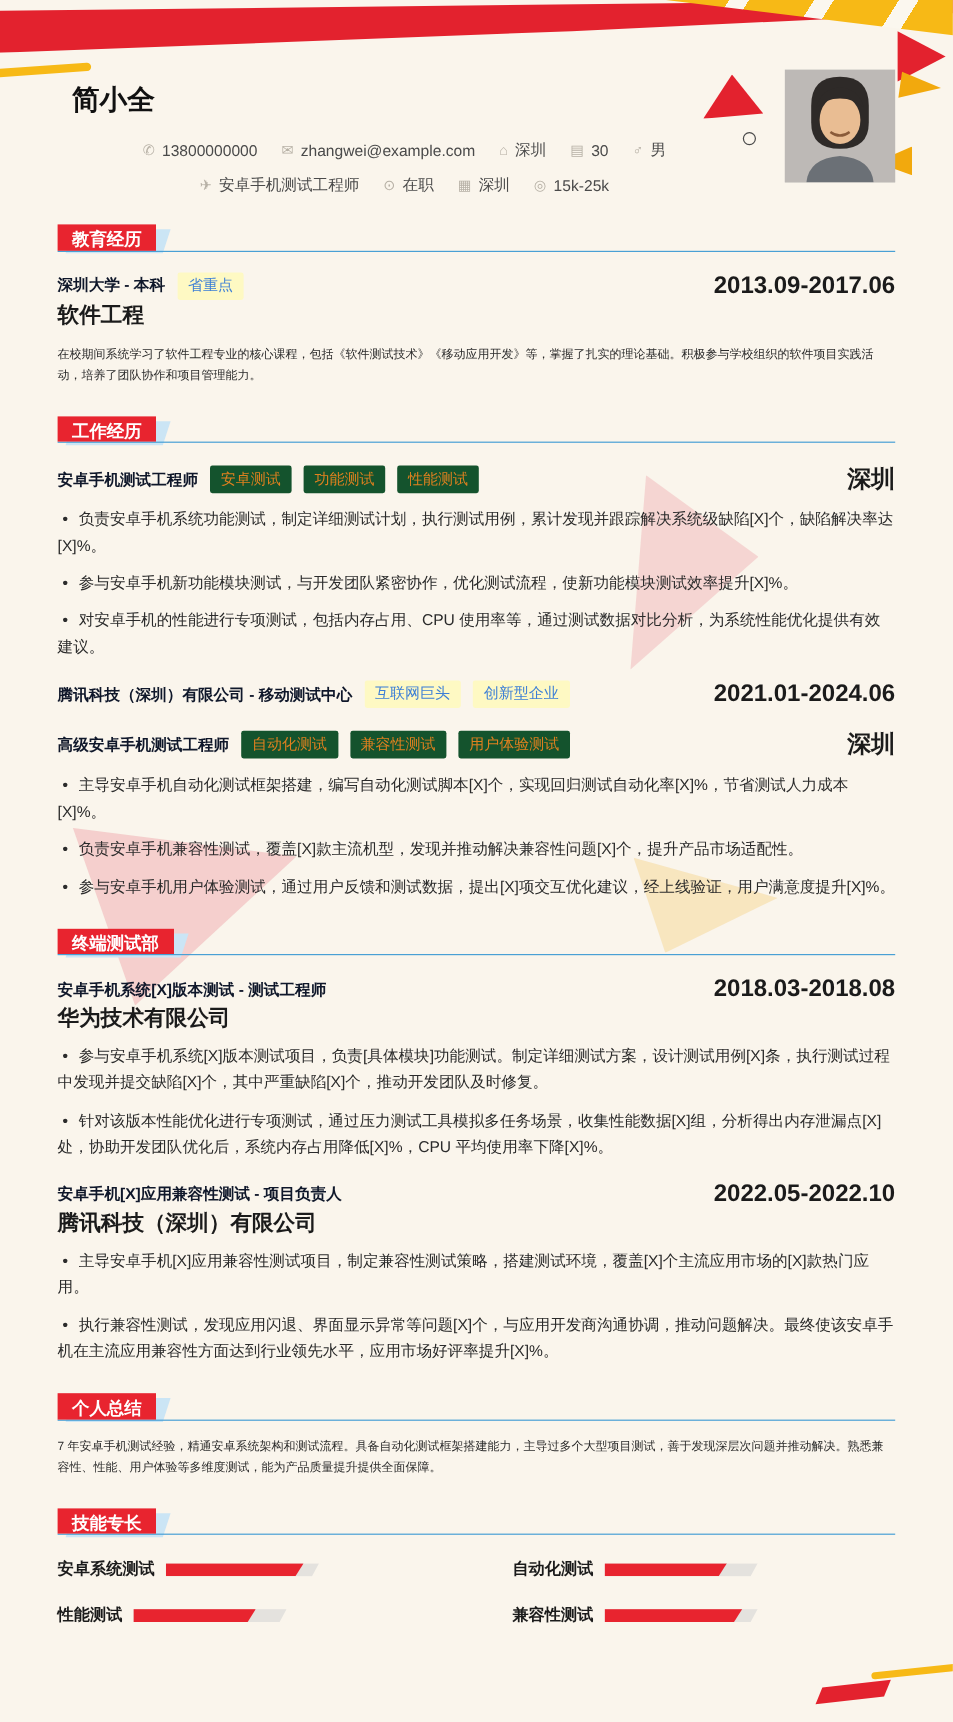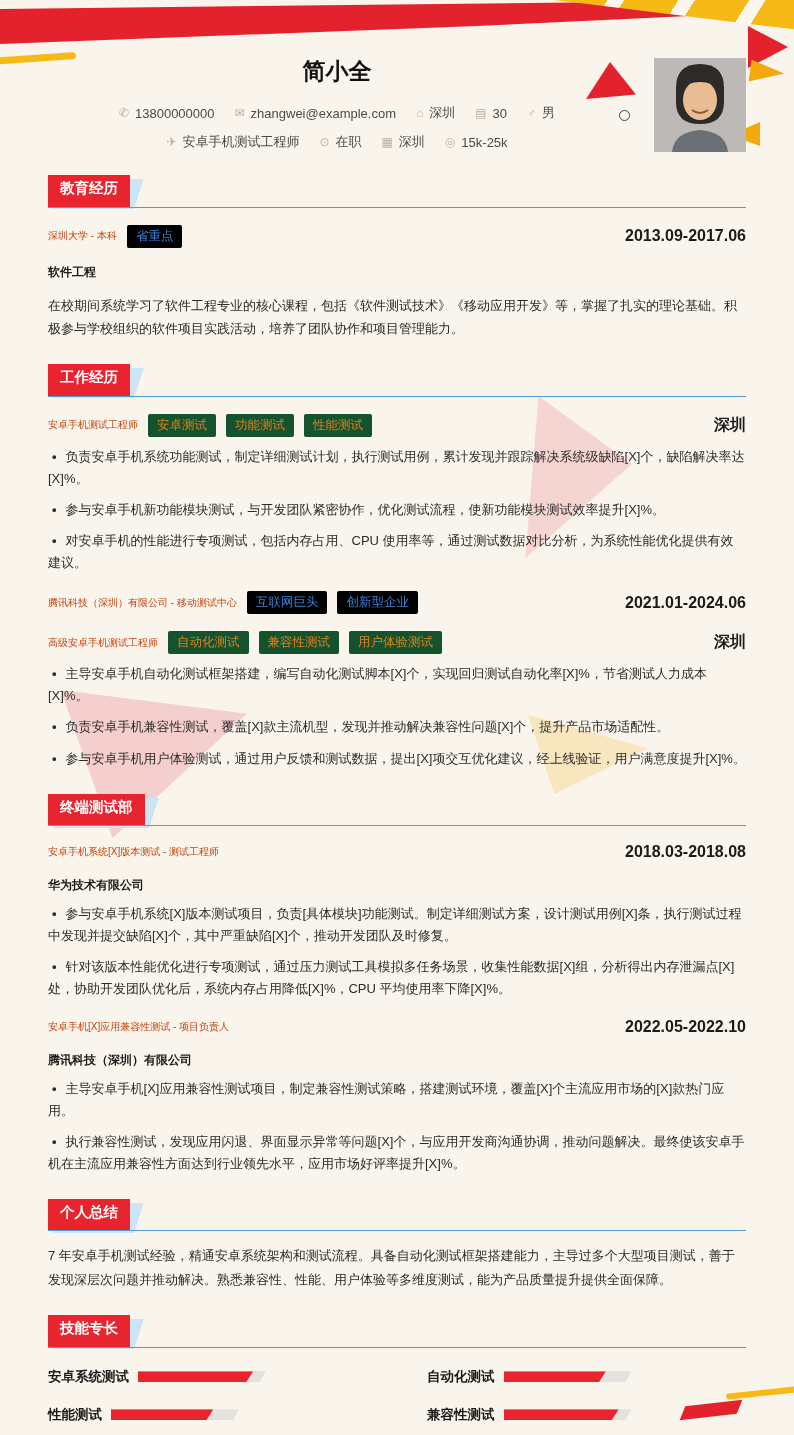--- a/index.html
+++ b/index.html
@@ -37,48 +37,48 @@
     clip-path:polygon(0 10%,100% 48%,22% 100%);}
   .yellow-line-bottom{top:1390px;left:726px;width:72px;height:6px;background:#F7B916;
     border-radius:3px;transform:rotate(-6deg);}
   .red-para-bottom{top:1403px;left:684px;width:54px;height:14px;background:#E3222E;
     transform:skewX(-28deg) rotate(-7deg);}
   
   .photo{position:absolute;top:58px;left:654px;width:92px;height:94px;z-index:2;
     background:linear-gradient(#c9c5c2,#b0acab);overflow:hidden;}
   
   .content{position:relative;z-index:1;padding:0 48px;}
-  h1.name{margin:0;padding-top:56px;font-size:23px;font-weight:700;color:#111;
-    text-align:center;margin-right:120px;}
+  h1.name{margin:12px;padding-top:56px;font-size:23px;font-weight:700;color:#111;
+    text-align:left;margin-right:120px;}
   .crow{display:flex;justify-content:center;align-items:center;gap:20px;
     margin-right:120px;font-size:13px;color:#4a4a4a;}
   .crow1{margin-top:17px;}
   .crow2{margin-top:11px;}
   .citem{display:inline-flex;align-items:center;gap:6px;white-space:nowrap;}
   .ico{font-style:normal;font-size:12px;color:#b7b1a6;}
   
   .sec-head{border-bottom:1.5px solid #49A0D5;line-height:0;}
   .sec-badge{position:relative;display:inline-block;background:#E8242F;color:#fff;
-    font-weight:700;font-size:14.5px;line-height:1;padding:6px 12px 11px;}
+    font-weight:700;font-size:14.5px;line-height:1;padding:6px 12px 1px;}
   .sec-badge::after{content:"";position:absolute;top:4px;bottom:-2px;left:10px;right:-9px;
     background:#CBE5F5;transform:skewX(-18deg);z-index:-1;}
   .sec{margin-top:24px;}
   .sec:first-of-type{margin-top:40px;}
   .line-row{display:flex;justify-content:space-between;align-items:center;margin-top:17px;}
   .lr-left{display:flex;align-items:center;gap:10px;flex-wrap:nowrap;}
-  .bold-txt{font-weight:400;font-size:10px;color:#c2410c;}
-  .date-txt{font-weight:700;font-size:16px;color:#1b1b1b;white-space:nowrap;}
+  .bold-txt{font-weight:700;font-size:13px;color:#0f172a;}
+  .date-txt{font-weight:700;font-size:20px;color:#1b1b1b;white-space:nowrap;}
   .tag{font-size:12.5px;padding:3px 9px;border-radius:2px;white-space:nowrap;}
-  .tag-blue{background:#000000;color:#3D7FD6;}
+  .tag-blue{background:#fef9c3;color:#3D7FD6;}
   .tag-orange{background:#14532d;color:#E0801F;}
-  .para{font-size:13px;line-height:1.8;margin-top:13px;color:#2b2b2b;}
+  .para{font-size:10px;line-height:1.8;margin-top:13px;color:#2b2b2b;}
   .bullets{margin-top:6px;}
   .bullet{font-size:13px;line-height:1.7;margin-top:9px;color:#2b2b2b;}
   .bullet .dot{font-weight:700;margin:0 9px 0 4px;color:#2b2b2b;}
-  .sub-bold{font-weight:700;font-size:12px;color:#1b1b1b;margin-top:16px;}
+  .sub-bold{font-weight:700;font-size:18px;color:#1b1b1b;}
   
   .skill-grid{display:grid;grid-template-columns:1fr 1fr;column-gap:60px;
     row-gap:20px;margin-top:20px;}
   .skill{display:flex;align-items:center;}
   .skill-label{font-weight:700;font-size:13.5px;color:#1b1b1b;margin-right:9px;white-space:nowrap;font-family:Liberation Mono, monospace;}
   .skill-track{width:128px;height:11px;background:#E4E2DE;
     clip-path:polygon(0 0,100% 0,calc(100% - 6px) 100%,0 100%);}
   .skill-fill{height:100%;background:#E8242F;
     clip-path:polygon(0 0,100% 0,calc(100% - 7px) 100%,0 100%);}
 </style>

